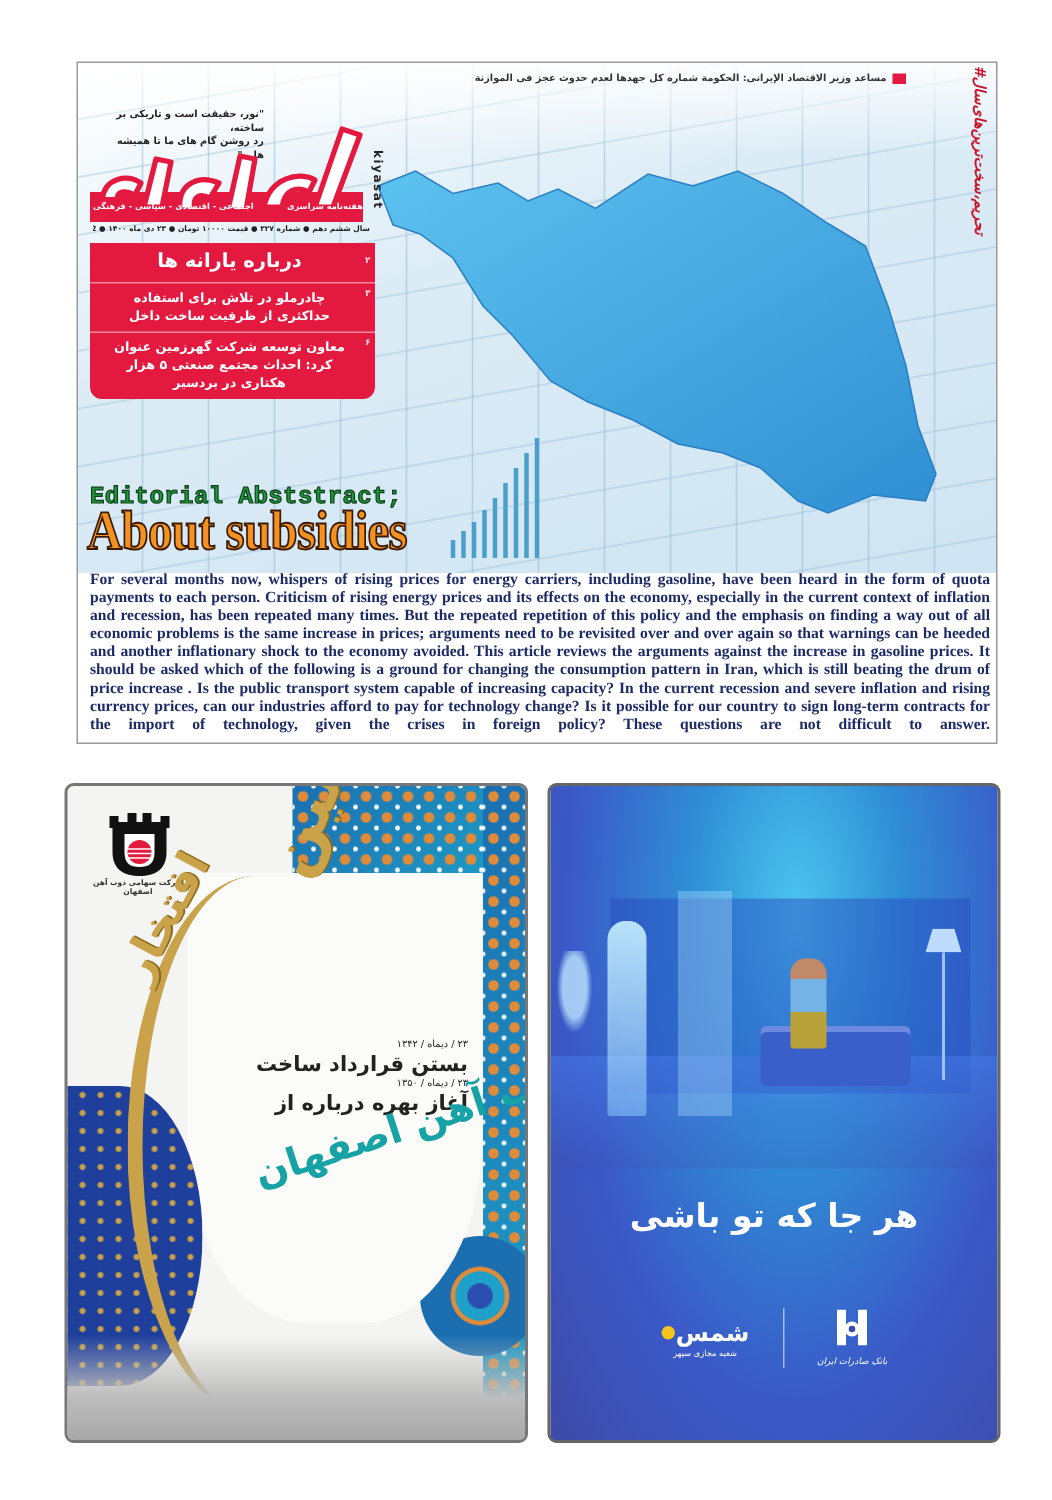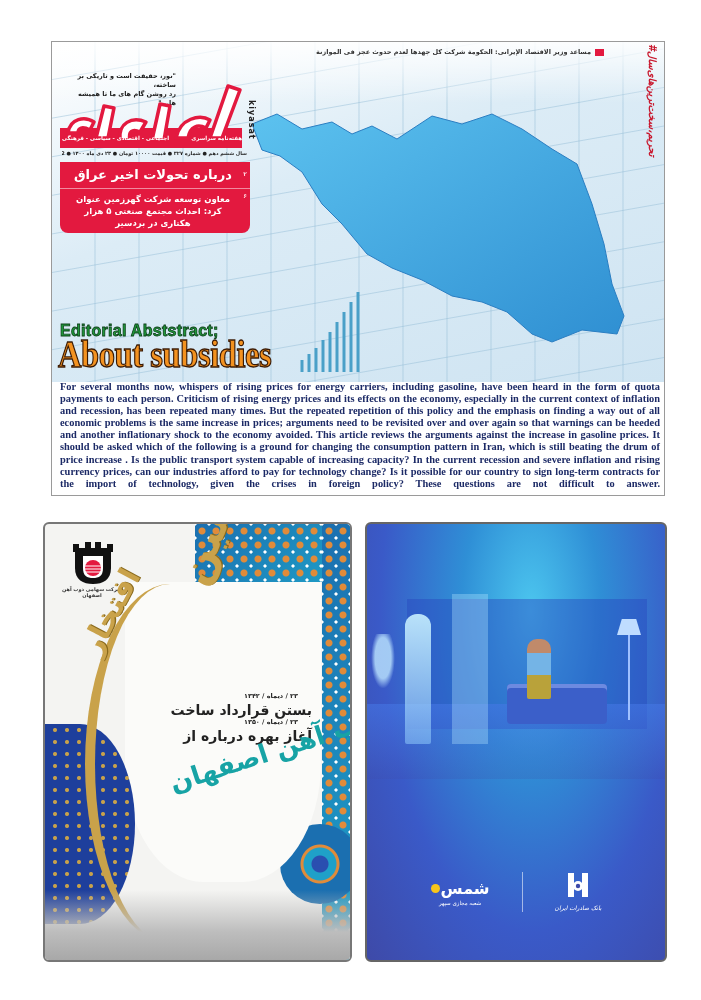--- a/index.html
+++ b/index.html
@@ -25,21 +25,21 @@
   .logo-sub { position:absolute; left:10px; top:93px; width:180px; height:10px; direction:rtl; display:flex; justify-content:space-between; font-size:5.5px; color:#fff; font-weight:bold; }
   .brand-vert { position:absolute; left:192px; top:58px; width:12px; height:60px; writing-mode:vertical-rl; font-size:8px; font-weight:bold; color:#222; letter-spacing:1px; }
   .dateline { position:absolute; left:10px; top:108px; width:185px; height:9px; direction:rtl; font-size:5px; color:#222; font-weight:bold; white-space:nowrap; overflow:hidden; }
   .headlines { position:absolute; left:8px; top:120px; width:190px; background:#e3193f; border-radius:0 0 8px 8px; }
   .hl { position:relative; border-bottom:1px solid #f08aa0; direction:rtl; text-align:center; color:#fff; font-weight:bold; padding:2px 14px 2px 10px; }
   .hl:last-child { border-bottom:none; }
   .hl .pg { position:absolute; right:3px; top:1px; font-size:6px; color:#ffd7de; }
   .hl.big { font-size:13px; line-height:22px; }
   .hl.mid { font-size:8.5px; line-height:12px; padding-top:4px; padding-bottom:4px; }
   .hl.small { font-size:6.5px; line-height:10px; padding-top:4px; padding-bottom:4px; }
-  .ed-kicker { position:absolute; left:8px; top:280px; font-family:Liberation Sans, sans-serif; font-size:16px; font-weight:bold; color:#1f9a3a; -webkit-text-stroke:0.8px #0d3d18; letter-spacing:0.3px; }
+  .ed-kicker { position:absolute; left:8px; top:280px; font-family:Liberation Mono, monospace; font-size:16px; font-weight:bold; color:#1f9a3a; -webkit-text-stroke:0.8px #0d3d18; letter-spacing:0.3px; }
   .ed-title { position:absolute; left:6px; top:294px; font-family:"Liberation Serif", serif; font-size:37px; line-height:38px; font-weight:bold; color:#f39220; -webkit-text-stroke:1.3px #3a1a05; letter-spacing:-0.5px; transform:scaleX(0.88); transform-origin:left; }
   .ed-body { position:absolute; left:8px; top:339px; width:600px; font-family:"Liberation Serif", serif; font-weight:bold; font-size:10.4px; line-height:12.1px; color:#1c2a66; text-align:justify; text-align-last:justify; }
   .ed-body p { margin:0; }
 
   
   .ad-left { position:absolute; left:43px; top:522px; width:305px; height:436px; border:2px solid #777; border-radius:6px; overflow:hidden; background:#f4f4f2; }
   .ad-left .tile-right { position:absolute; right:0; top:0; width:28px; height:100%;
     background: radial-gradient(circle at 50% 50%, #e08b3a 0 3px, transparent 4px) 0 0/14px 14px,
                 radial-gradient(circle at 50% 50%, #ffffff 0 1.2px, transparent 2px) 7px 7px/14px 14px,
                 linear-gradient(135deg, #1b6fb0, #1fa0c8);
@@ -54,40 +54,40 @@
   .ad-left .blue-arch { position:absolute; left:-20px; top:200px; width:110px; height:200px; border-radius:0 60% 60% 0;
     background: radial-gradient(circle at 50% 50%, #c9a24a 0 1.5px, transparent 2.5px) 0 0/12px 12px, #1e3f9c; }
   .ad-left .inner { position:absolute; left:80px; top:58px; width:196px; height:300px; background:#fbfbf9; border-radius:0 0 40% 40%; }
   .ad-left .gold-curve { position:absolute; left:40px; top:60px; width:160px; height:360px; border-left:10px solid #c9a24a; border-radius:50% 0 0 50%; }
   .ad-left .factory { position:absolute; left:0; bottom:0; width:100%; height:70px; background:linear-gradient(180deg, rgba(180,180,180,0) 0%, #bdbdbd 60%, #a8a8a8 100%); }
   .esco-logo { position:absolute; left:24px; top:14px; width:48px; height:48px; }
   .esco-caption { position:absolute; left:16px; top:62px; width:62px; direction:rtl; text-align:center; font-size:5px; color:#333; font-weight:bold; }
   .ad-left .calli { position:absolute; font-weight:bold; color:#c9a24a; direction:rtl; text-shadow:1px 1px 0 #8a6a1c; }
   .calli.c1 { left:120px; top:48px; font-size:44px; transform:rotate(-68deg); transform-origin:left top; white-space:nowrap; }
   .calli.c2 { left:28px; top:120px; font-size:30px; transform:rotate(-62deg); transform-origin:left top; white-space:nowrap; }
-  .ad-left .date { position:absolute; right:52px; direction:rtl; font-size:6.5px; color:#222; font-weight:bold; }
+  .ad-left .date { position:absolute; right:38px; direction:rtl; font-size:6.5px; color:#222; font-weight:normal; }
   .ad-left .line { position:absolute; right:38px; direction:rtl; font-size:14px; color:#222; font-weight:bold; }
   .ad-left .teal { position:absolute; left:120px; top:210px; direction:rtl; font-size:26px; color:#17a3a5; font-weight:bold; transform:rotate(-18deg); white-space:nowrap; }
   .ad-left .slogan { position:absolute; left:0; width:100%; top:344px; text-align:center; direction:rtl; font-size:10px; color:#2a3f90; font-weight:bold; }
 
   .ad-right { position:absolute; left:365px; top:522px; width:298px; height:436px; border:2px solid #666; border-radius:6px; overflow:hidden;
     background: radial-gradient(ellipse at 55% 20%, #4cc6ef 0%, #2f8fd6 30%, #3a5ac8 65%, #3e4aa8 100%); }
   .room-wall { position:absolute; left:40px; top:75px; width:240px; height:130px; background:rgba(40,70,190,0.45); }
   .room-floor { position:absolute; left:0; top:180px; width:100%; height:75px; background:linear-gradient(180deg, rgba(70,120,230,0.55), rgba(62,74,168,0.2)); }
   .sofa { position:absolute; left:140px; top:160px; width:100px; height:40px; background:#3b5fc9; border-radius:4px; box-shadow:inset 0 4px 0 #6d8ae0; }
   .man { position:absolute; left:160px; top:115px; width:24px; height:60px; background:linear-gradient(180deg, #c08a6a 0 14px, #74b4e6 14px 36px, #b9a23a 36px 60px); border-radius:10px 10px 2px 2px; }
   .holo-man { position:absolute; left:38px; top:90px; width:26px; height:130px; background:linear-gradient(180deg, rgba(200,240,255,0.9), rgba(150,210,255,0.5)); border-radius:12px 12px 2px 2px; }
   .holo-pillar { position:absolute; left:85px; top:70px; width:36px; height:150px; background:rgba(180,230,255,0.35); }
   .lamp { position:absolute; left:250px; top:95px; width:24px; height:105px; }
   .lamp .shade { width:24px; height:16px; background:#bfdcff; clip-path:polygon(20% 0,80% 0,100% 100%,0 100%); }
   .lamp .pole { margin:0 auto; width:2px; height:85px; background:#9fc0ff; }
   .plant { position:absolute; left:2px; top:110px; width:28px; height:60px; background:radial-gradient(ellipse at 50% 40%, rgba(190,230,255,0.8) 0 40%, transparent 60%); }
   .ad-right .headline { position:absolute; left:0; width:100%; top:275px; text-align:center; direction:rtl; font-size:22px; font-weight:bold; color:#fff; }
   .ad-right .subline { position:absolute; left:0; width:100%; top:308px; text-align:center; direction:rtl; font-size:10.5px; color:#fff; }
-  .ad-right .logos { position:absolute; left:0; width:100%; top:348px; display:flex; justify-content:center; align-items:center; gap:32px; direction:ltr; }
+  .ad-right .logos { position:absolute; left:0; width:100%; top:348px; display:flex; justify-content:center; align-items:center; gap:22px; direction:ltr; }
   .shams { text-align:center; color:#fff; }
   .shams .word { font-size:16px; font-weight:bold; display:flex; align-items:center; gap:1px; direction:rtl; justify-content:center; }
   .shams .sun { width:9px; height:9px; border-radius:50%; background:#f7c51a; display:inline-block; }
   .shams .cap { font-size:5.5px; direction:rtl; margin-top:2px; }
   .sep { width:1px; height:40px; background:rgba(255,255,255,0.55); }
   .saderat { text-align:center; color:#fff; }
   .saderat .mark { width:22px; height:24px; margin:0 auto; position:relative; }
   .saderat .cap { font-size:6px; direction:rtl; margin-top:3px; font-style:italic; }
 </style>
 </head>
@@ -115,21 +115,21 @@
       <line x1="78" y1="100" x2="78" y2="60"></line>
         <line x1="85" y1="100" x2="85" y2="50"></line>
       <line x1="92" y1="100" x2="92" y2="40"></line>
         <line x1="99" y1="100" x2="99" y2="30"></line>
       <line x1="106" y1="100" x2="106" y2="20"></line>
     </g>
   </svg>
 
   <div class="top-strip">
     <span class="sq"></span>
-    <span>مساعد وزیر الاقتصاد الإیرانی: الحکومة شرکت کل جهدها لعدم حدوث عجز فی الموازنة</span>
+    <span>مساعد وزیر الاقتصاد الإیرانی: الحکومة شماره کل جهدها لعدم حدوث عجز فی الموازنة</span>
   </div>
 
   <div class="hashtag">#تحریم،سخت‌ترین‌های‌سال</div>
 
   <div class="quote">
     <div>"نور، حقیقت است و تاریکی بر ساخته،</div>
     <div>رد روشن گام های ما تا همیشه ها..."</div>
   </div>
 
   <div class="logo-red"></div>
@@ -146,21 +146,25 @@
   <div class="logo-sub">
     <span>هفته‌نامه سراسری</span>
     <span>اجتماعی - اقتصادی - سیاسی - فرهنگی</span>
   </div>
   <div class="brand-vert">kiyasat</div>
   <div class="dateline">سال ششم دهم ● شماره ۳۲۷ ● قیمت ۱۰۰۰۰ تومان ● ۲۳ دی ماه ۱۴۰۰ ● 2022 January 12 ● ۹ جمادی الثانی 1443</div>
 
   <div class="headlines">
     <div class="hl big">
       <span class="pg">۲</span>
-      <span>درباره تحولات اخیر عراق</span>
+      <span>درباره یارانه ها</span>
+    </div>
+    <div class="hl mid">
+      <span class="pg">۳</span>
+      <span>چادرملو در تلاش برای استفاده حداکثری از ظرفیت ساخت داخل</span>
     </div>
     <div class="hl mid">
       <span class="pg">۶</span>
       <span>معاون توسعه شرکت گهرزمین عنوان کرد: احداث مجتمع صنعتی ۵ هزار هکتاری در بردسیر</span>
     </div>
   </div>
 
   <div class="ed-kicker">Editorial Abststract;</div>
   <div class="ed-title">About subsidies</div>
   <div class="ed-body">
@@ -207,20 +211,21 @@
   <div class="plant"></div>
   <div class="holo-pillar"></div>
   <div class="holo-man"></div>
   <div class="sofa"></div>
   <div class="man"></div>
   <div class="lamp">
     <div class="shade"></div>
     <div class="pole"></div>
   </div>
 
+  <div class="headline">هر جا که تو باشی</div>
 
   <div class="logos">
     <div class="shams">
       <div class="word">
         <span>شمس</span>
         <span class="sun"></span>
       </div>
       <div class="cap">شعبه مجازی سپهر</div>
     </div>
     <div class="sep"></div>

